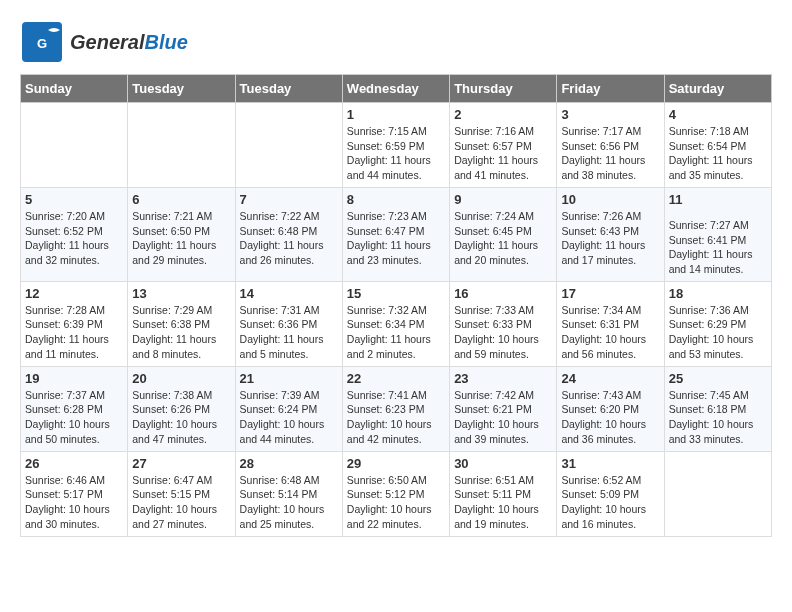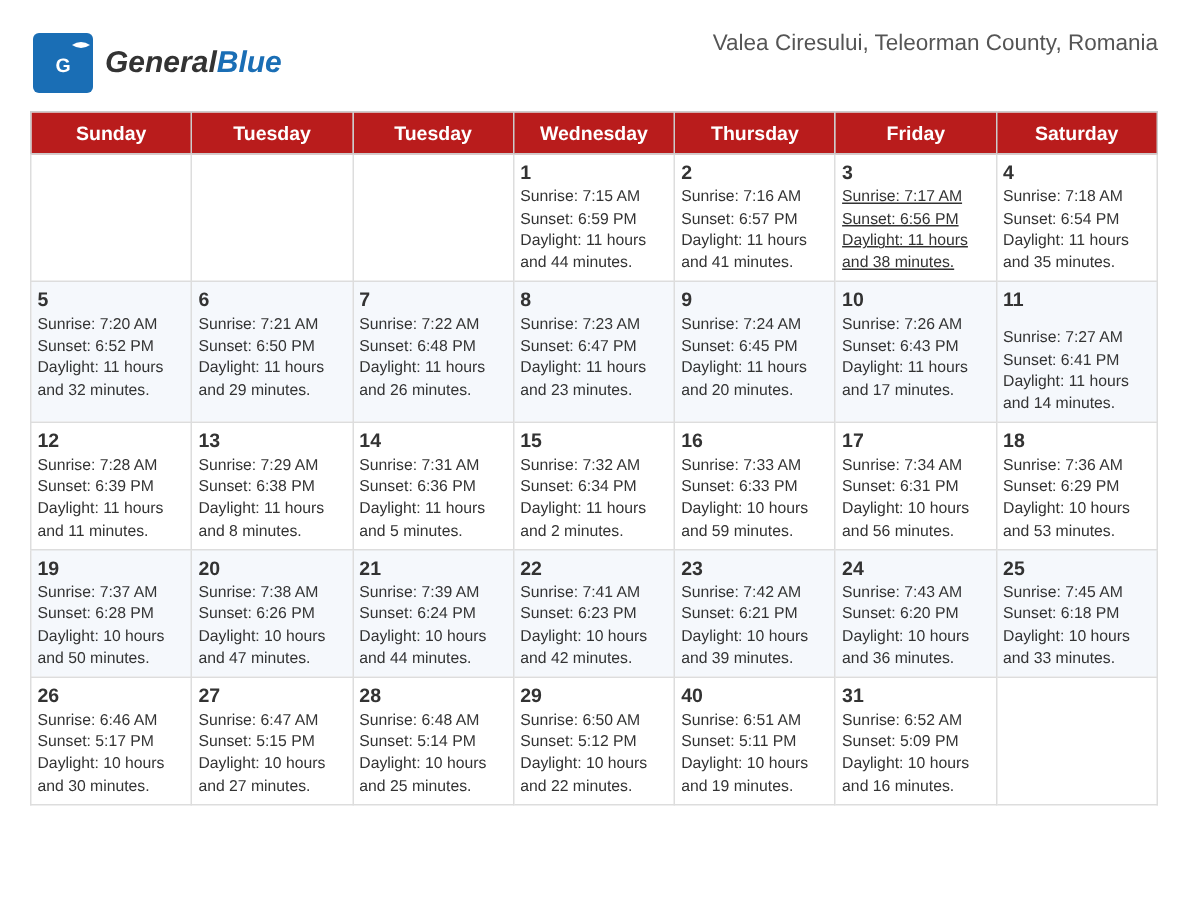--- a/index.html
+++ b/index.html
@@ -26,25 +26,25 @@
     }
     .subtitle {
       font-size: 15px;
       color: #555;
     }
     table {
       width: 100%;
       border-collapse: collapse;
     }
     thead tr th {
-      background-color: #b91c1c;
+      background-color: #737373;
       color: #fff;
       font-size: 13px;
       padding: 6px 4px;
-      text-align: center;
+      text-align: left;
       border: 1px solid #ccc;
     }
     tbody tr td {
       vertical-align: top;
       font-size: 11px;
       color: #333;
       padding: 4px 4px;
       border: 1px solid #ddd;
       width: calc(100% / 7);
       min-height: 80px;
@@ -88,21 +88,20 @@
 
       <path d="M28 10 Q34 6 40 10 Q34 14 28 10Z" fill="white"></path>
     </svg>
     <div style="margin-left:4px;">
       <div style="font-size:20px;font-weight:bold;line-height:1.1;font-style:italic;">
         <span style="color:#333;">General</span><span style="color:#1a6eb5;">Blue</span>
       </div>
     </div>
   </div>
   <div class="title-block">
-    <div class="subtitle">Valea Ciresului, Teleorman County, Romania</div>
   </div>
 </div>
 
 <table>
   <thead>
     <tr>
     <th>Sunday</th>
         <th>Tuesday</th>
         <th>Tuesday</th>
         <th>Wednesday</th>
@@ -123,21 +122,21 @@
 Daylight: 11 hours and 44 minutes.</div>
         </td>
         <td>
           <div class="day-num">2</div>
           <div class="day-info" style="white-space: pre-line;">Sunrise: 7:16 AM
 Sunset: 6:57 PM
 Daylight: 11 hours and 41 minutes.</div>
         </td>
         <td>
           <div class="day-num">3</div>
-          <div class="day-info" style="white-space: pre-line; text-decoration: underline;">Sunrise: 7:17 AM
+          <div class="day-info" style="white-space: pre-line;">Sunrise: 7:17 AM
 Sunset: 6:56 PM
 Daylight: 11 hours and 38 minutes.</div>
         </td>
         <td>
           <div class="day-num">4</div>
           <div class="day-info" style="white-space: pre-line;">Sunrise: 7:18 AM
 Sunset: 6:54 PM
 Daylight: 11 hours and 35 minutes.</div>
         </td>
       </tr>
@@ -292,21 +291,21 @@
 Sunset: 5:14 PM
 Daylight: 10 hours and 25 minutes.</div>
         </td>
         <td>
           <div class="day-num">29</div>
           <div class="day-info" style="white-space: pre-line;">Sunrise: 6:50 AM
 Sunset: 5:12 PM
 Daylight: 10 hours and 22 minutes.</div>
         </td>
         <td>
-          <div class="day-num">40</div>
+          <div class="day-num">30</div>
           <div class="day-info" style="white-space: pre-line;">Sunrise: 6:51 AM
 Sunset: 5:11 PM
 Daylight: 10 hours and 19 minutes.</div>
         </td>
         <td>
           <div class="day-num">31</div>
           <div class="day-info" style="white-space: pre-line;">Sunrise: 6:52 AM
 Sunset: 5:09 PM
 Daylight: 10 hours and 16 minutes.</div>
         </td>

